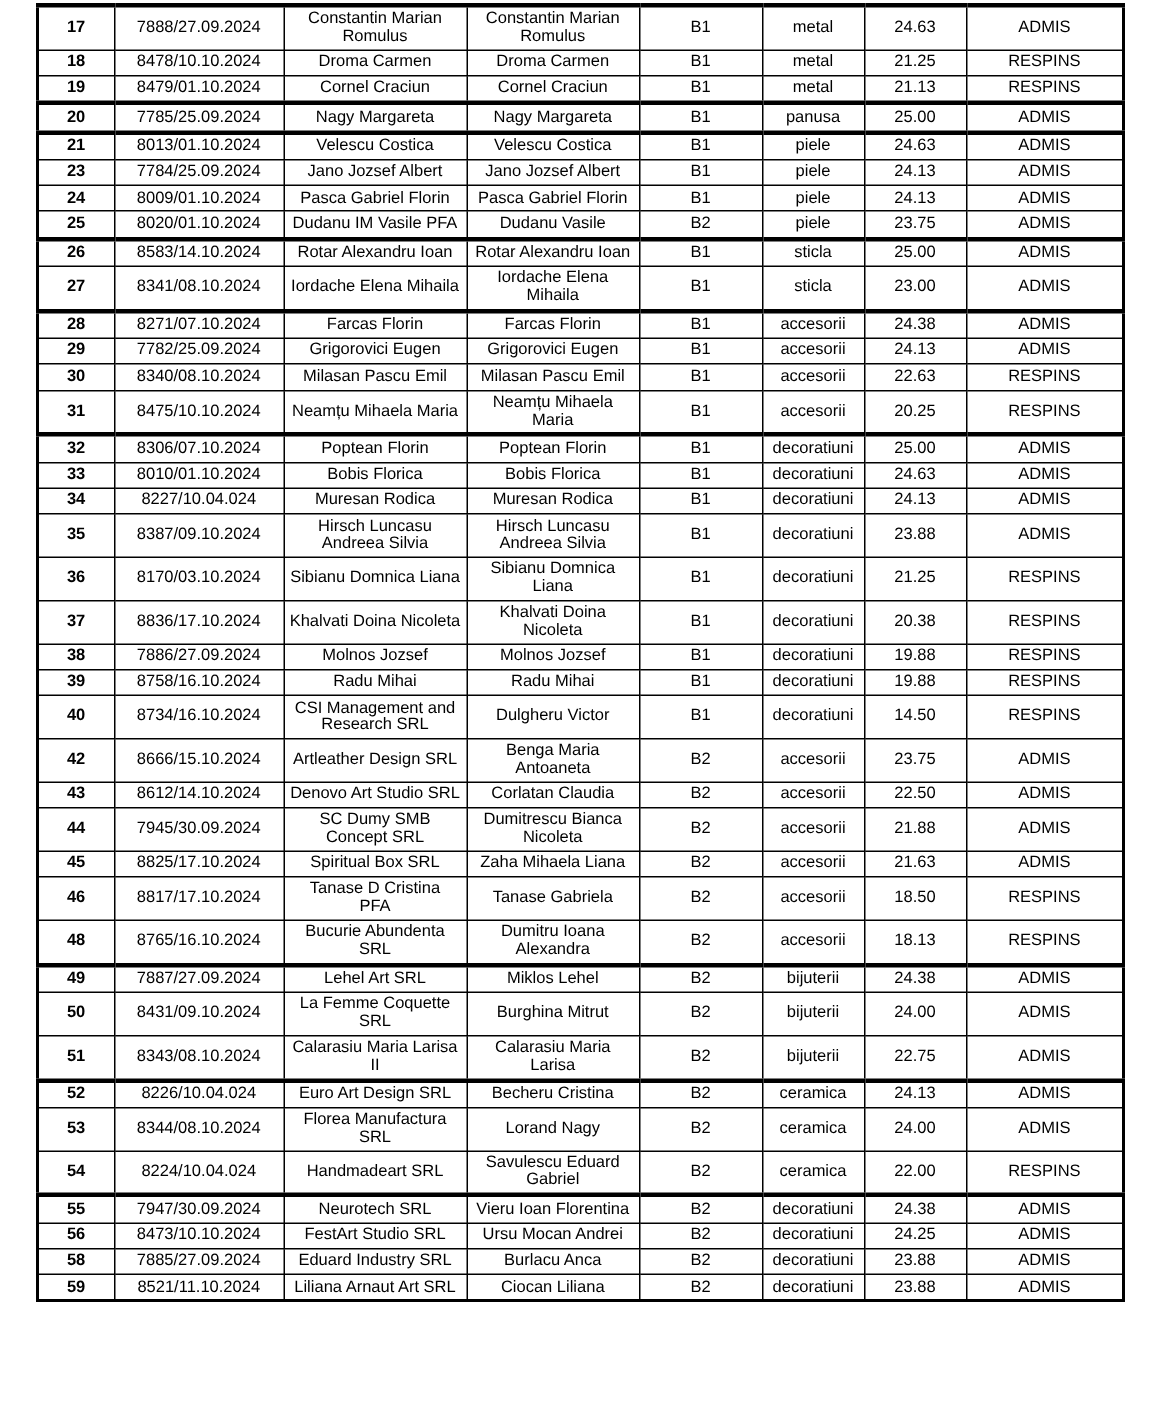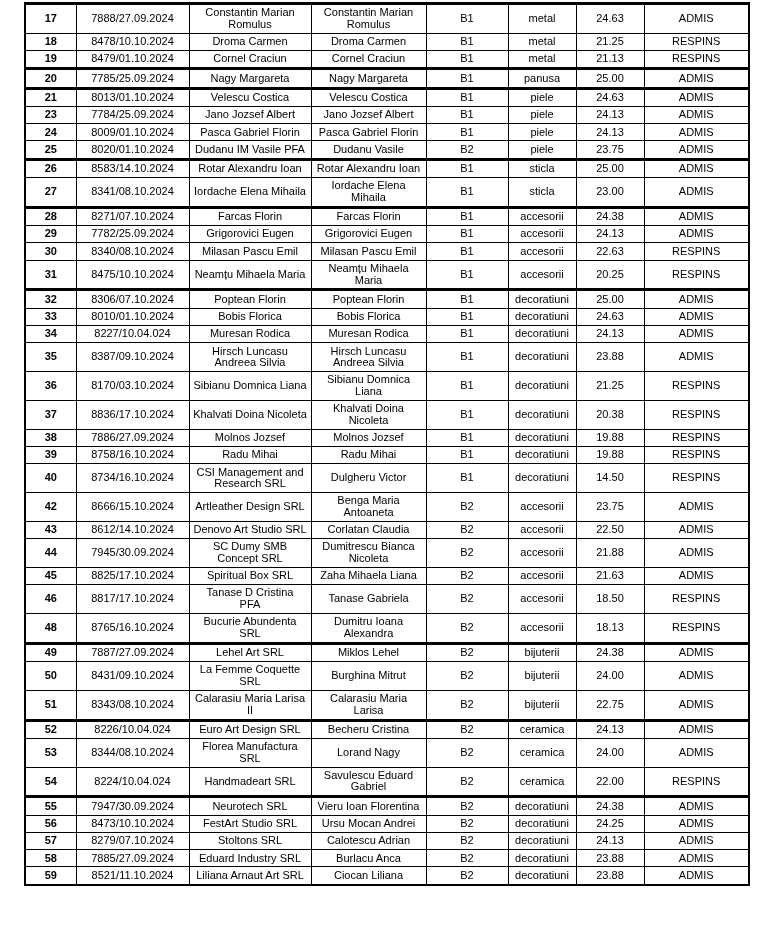--- a/index.html
+++ b/index.html
@@ -488,30 +488,20 @@
     <td class="nr">56</td>
     <td>8473/10.10.2024</td>
     <td>FestArt Studio SRL</td>
     <td>Ursu Mocan Andrei</td>
     <td>B2</td>
     <td>decoratiuni</td>
     <td>24.25</td>
     <td>ADMIS</td>
   </tr>
 
-  <tr>
-    <td class="nr">57</td>
-    <td>8279/07.10.2024</td>
-    <td>Stoltons SRL</td>
-    <td>Calotescu Adrian</td>
-    <td>B2</td>
-    <td>decoratiuni</td>
-    <td>24.13</td>
-    <td>ADMIS</td>
-  </tr>
 
   <tr>
     <td class="nr">58</td>
     <td>7885/27.09.2024</td>
     <td>Eduard Industry SRL</td>
     <td>Burlacu Anca</td>
     <td>B2</td>
     <td>decoratiuni</td>
     <td>23.88</td>
     <td>ADMIS</td>

